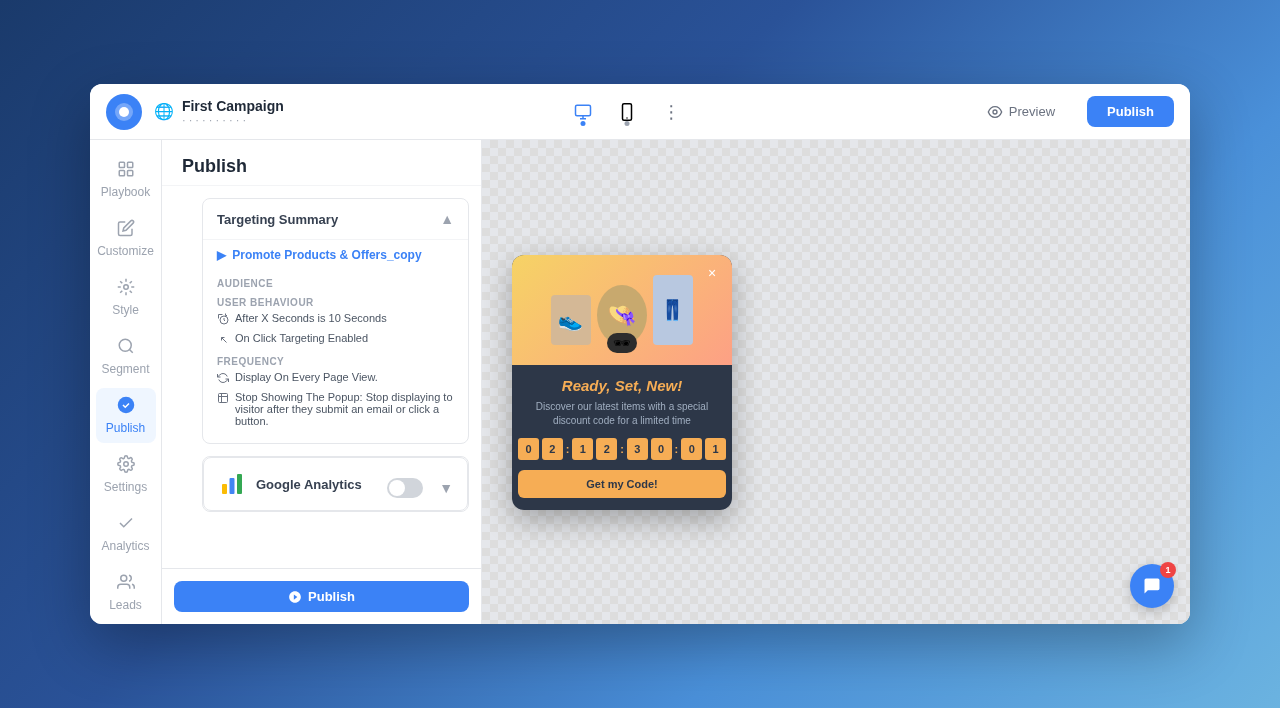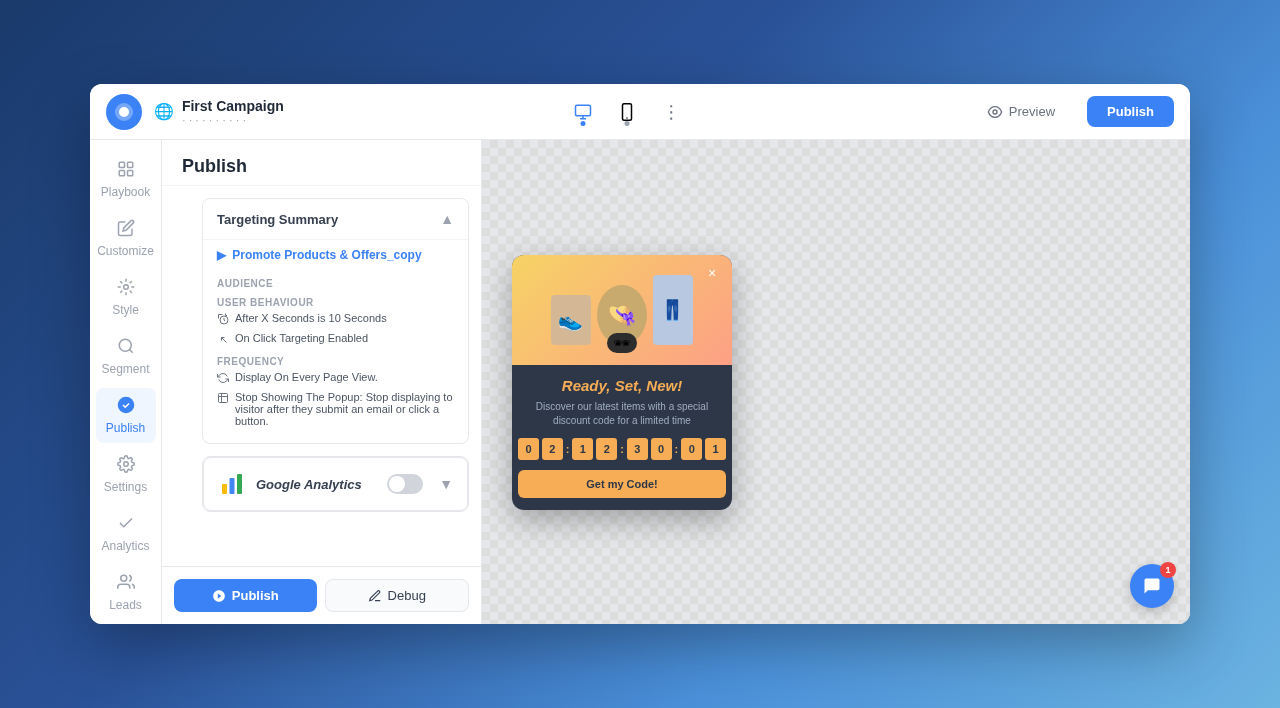--- a/index.html
+++ b/index.html
@@ -252,23 +252,22 @@
       flex-shrink: 0;
       margin-top: 1px;
     }
     
     .ga-section {
       background: #fff;
       border: 1px solid #e5e7eb;
       border-radius: 8px;
       padding: 12px 14px;
       display: flex;
-      align-items: center;
+      align-items: flex-end;
       justify-content: space-between;
-      font-style: italic;
     }
     .ga-left {
       display: flex;
       align-items: center;
       gap: 10px;
     }
     .ga-icon {
       width: 28px;
       height: 28px;
       display: flex;
@@ -696,26 +695,20 @@
         </div>
       </div>
 
       <div class="panel-footer">
         <button class="publish-btn-footer">
           <svg width="14" height="14" viewBox="0 0 24 24" fill="white">
             <path d="M12 2C6.48 2 2 6.48 2 12s4.48 10 10 10 10-4.48 10-10S17.52 2 12 2zm-2 14.5v-9l6 4.5-6 4.5z"></path>
           </svg>
           <span>Publish</span>
         </button>
-        <button class="debug-btn">
-          <svg width="14" height="14" viewBox="0 0 24 24" fill="none" stroke="currentColor" stroke-width="2">
-            <path d="M12 20h9M16.5 3.5a2.121 2.121 0 013 3L7 19l-4 1 1-4L16.5 3.5z"></path>
-          </svg>
-          <span>Debug</span>
-        </button>
       </div>
     </div>
 
     <div class="preview-area">
       <div class="canvas-bg">
 
         <div class="popup-card">
           <div class="popup-close">
             <span>×</span>
           </div>

